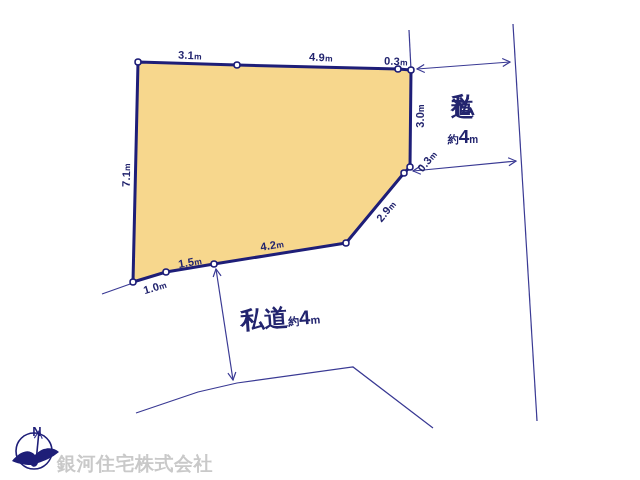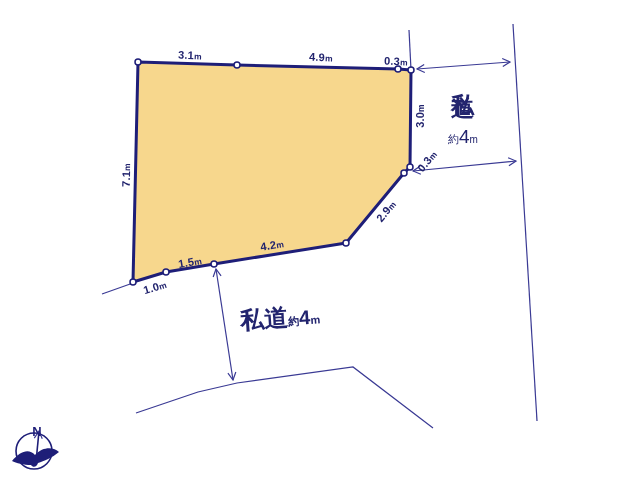--- a/index.html
+++ b/index.html
@@ -36,21 +36,21 @@
     position: absolute;
     left: 451px; top: 74px;
     width: 28px;
     writing-mode: vertical-rl;
     text-orientation: upright;
     font-size: 23px;
     font-weight: bold;
     color: #22246e;
     letter-spacing: 3px;
   }
-  .road-width { font-size: 11px; font-weight: normal; }
+  .road-width { font-size: 11px; font-weight: bold; }
   .road-width .big { font-size: 19px; }
   .road-width .sm { font-size: 10px; }
 
   
   .road-lbl-h { font-size: 24px; font-weight: bold; }
   .road-lbl-h .sm { font-size: 11px; }
   .road-lbl-h .big { font-size: 20px; }
 
   
   .watermark {
@@ -141,14 +141,15 @@
 
   <div class="road-name-v">私道</div>
   <div class="lbl road-width" style="left:463px; top:137px;">
     <span>約</span><span class="big">4</span><span class="sm">m</span>
   </div>
 
   <div class="lbl road-lbl-h" style="left:280px; top:318px; --rot:-4deg;">
     <span>私道</span><span class="sm">約</span><span class="big">4</span><span class="sm">m</span>
   </div>
 
+  <div class="watermark">銀河住宅株式会社</div>
 
 </div>
 
 </body></html>

